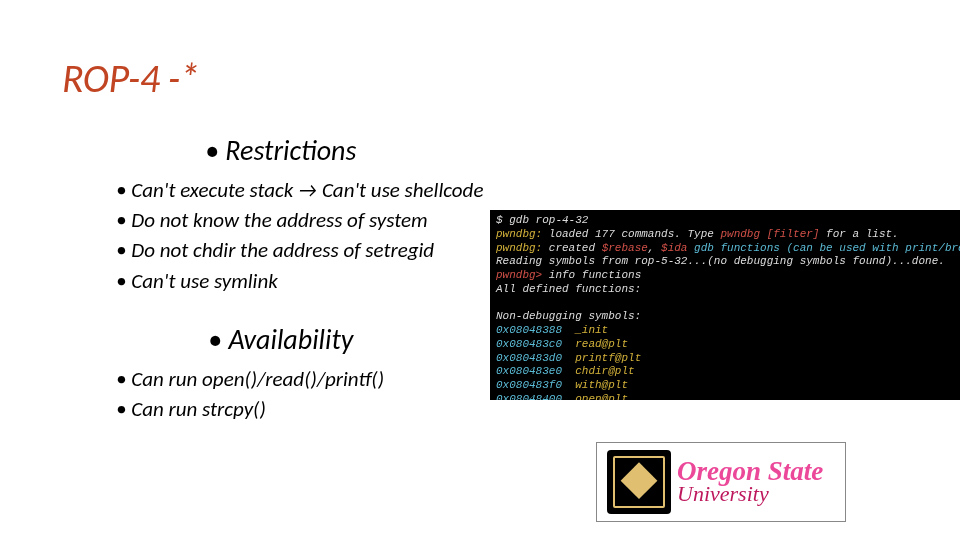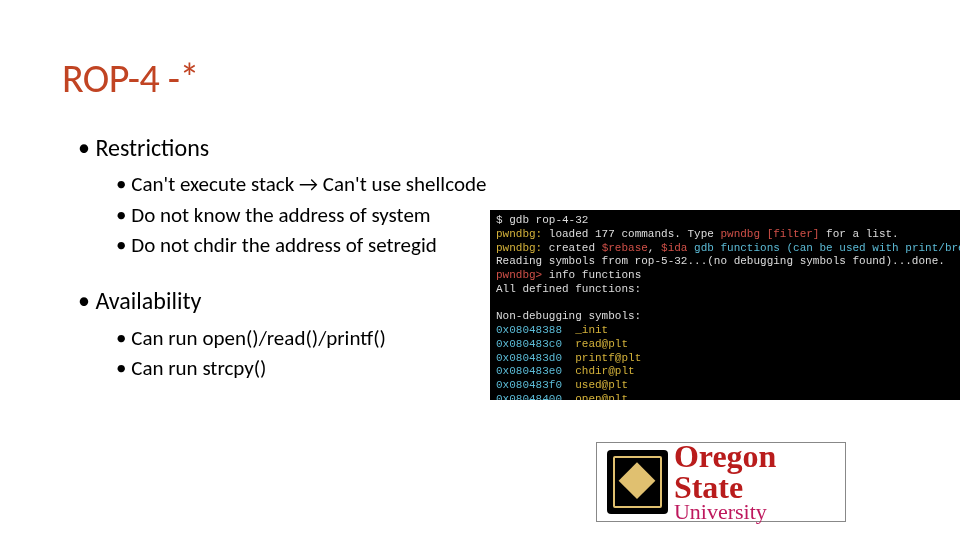--- a/index.html
+++ b/index.html
@@ -1,21 +1,21 @@
 <!DOCTYPE html>
 <html><head>
 <meta charset="utf-8">
 <style>
   * { margin: 0; padding: 0; box-sizing: border-box; }
   html, body { width: 960px; height: 540px; background: #fff; font-family: "Calibri", "Segoe UI", Arial, sans-serif; color: #000; overflow: hidden; }
-  .slide { position: relative; width: 876px; height: 540px; }
+  .slide { position: relative; width: 876px; height: 540px; font-style: italic; }
   .title { position: absolute; left: 62px; top: 54px; font-size: 40px; font-weight: 400; color: #c14423; font-family: "Corbel", "Calibri", sans-serif; letter-spacing: -0.5px; }
   .body { position: absolute; left: 78px; top: 132px; font-size: 22px; line-height: 1.35; }
   .body ul { list-style: none; }
-  .bullet-l1 { margin-bottom: 6px; font-size: 24px; }
+  .bullet-l1 { margin-bottom: 6px; font-size: 28px; text-align: center; }
   .bullet-l1::before { content: "• "; }
   .sub { margin-left: 38px; }
   .bullet-l2 { font-size: 21px; margin-bottom: 2px; }
   .bullet-l2::before { content: "• "; }
   .section-gap { height: 24px; }
   .terminal {
     position: absolute;
     left: 490px; top: 210px;
     width: 470px; height: 190px;
     background: #000; color: #ccc;
@@ -27,37 +27,38 @@
   }
   .terminal .y { color: #d4b23a; }
   .terminal .r { color: #d05048; }
   .terminal .c { color: #5bbad5; }
   .terminal .w { color: #ddd; }
   .logo { position: absolute; right: 30px; bottom: 18px; width: 250px; height: 80px; border: 1px solid #888; background: #fff; display: flex; align-items: center; }
   .logo-seal { width: 64px; height: 64px; margin: 0 6px 0 10px; background: #000; border-radius: 4px; position: relative; overflow: hidden; }
   .logo-seal::before { content: ""; position: absolute; inset: 6px; border: 2px solid #e0c070; border-radius: 2px; }
   .logo-seal::after { content: ""; position: absolute; left: 50%; top: 50%; width: 26px; height: 26px; background: #e0c070; transform: translate(-50%,-55%) rotate(45deg); }
   .logo-text { display: flex; flex-direction: column; line-height: 0.95; font-family: "Georgia", serif; }
-  .logo-text .l1 { color: #b91c1c; font-size: 32px; font-weight: 600; }
+  .logo-text .l1 { color: #ec4899; font-size: 27px; font-weight: 600; }
   .logo-text .l2 { color: #be185d; font-size: 22px; }
 </style>
 </head>
 <body>
 
 <div class="slide">
 
   <div class="title">ROP-4 -*</div>
 
   <div class="body">
     <ul>
       <li class="bullet-l1">Restrictions</li>
       <ul class="sub">
         <li class="bullet-l2"><span>Can't execute stack → Can't use shellcode</span></li>
         <li class="bullet-l2"><span>Do not know the address of system</span></li>
         <li class="bullet-l2"><span>Do not chdir the address of setregid</span></li>
+        <li class="bullet-l2"><span>Can't use symlink</span></li>
       </ul>
       <div class="section-gap"></div>
       <li class="bullet-l1">Availability</li>
       <ul class="sub">
         <li class="bullet-l2"><span>Can run open()/read()/printf()</span></li>
         <li class="bullet-l2"><span>Can run strcpy()</span></li>
       </ul>
     </ul>
   </div>
 
@@ -66,21 +67,21 @@
 <span class="y">pwndbg: </span><span class="w">created </span><span class="r">$rebase</span><span class="w">, </span><span class="r">$ida </span><span class="c">gdb functions </span><span class="c">(can be used with print/break)</span>
 <span class="w">Reading symbols from rop-5-32...(no debugging symbols found)...done.</span>
 <span class="r">pwndbg&gt; </span><span class="w">info functions</span>
 <span class="w">All defined functions:</span>
 <span></span>
 <span class="w">Non-debugging symbols:</span>
 <span class="c">0x08048388</span>  <span class="y">_init</span>
 <span class="c">0x080483c0</span>  <span class="y">read@plt</span>
 <span class="c">0x080483d0</span>  <span class="y">printf@plt</span>
 <span class="c">0x080483e0</span>  <span class="y">chdir@plt</span>
-<span class="c">0x080483f0</span>  <span class="y">used@plt</span>
+<span class="c">0x080483f0</span>  <span class="y">with@plt</span>
 <span class="c">0x08048400</span>  <span class="y">open@plt</span>
   
 </div>
 
   <div class="logo">
     <div class="logo-seal"></div>
     <div class="logo-text">
       <span class="l1">Oregon State</span>
       <span class="l2">University</span>
     </div>

